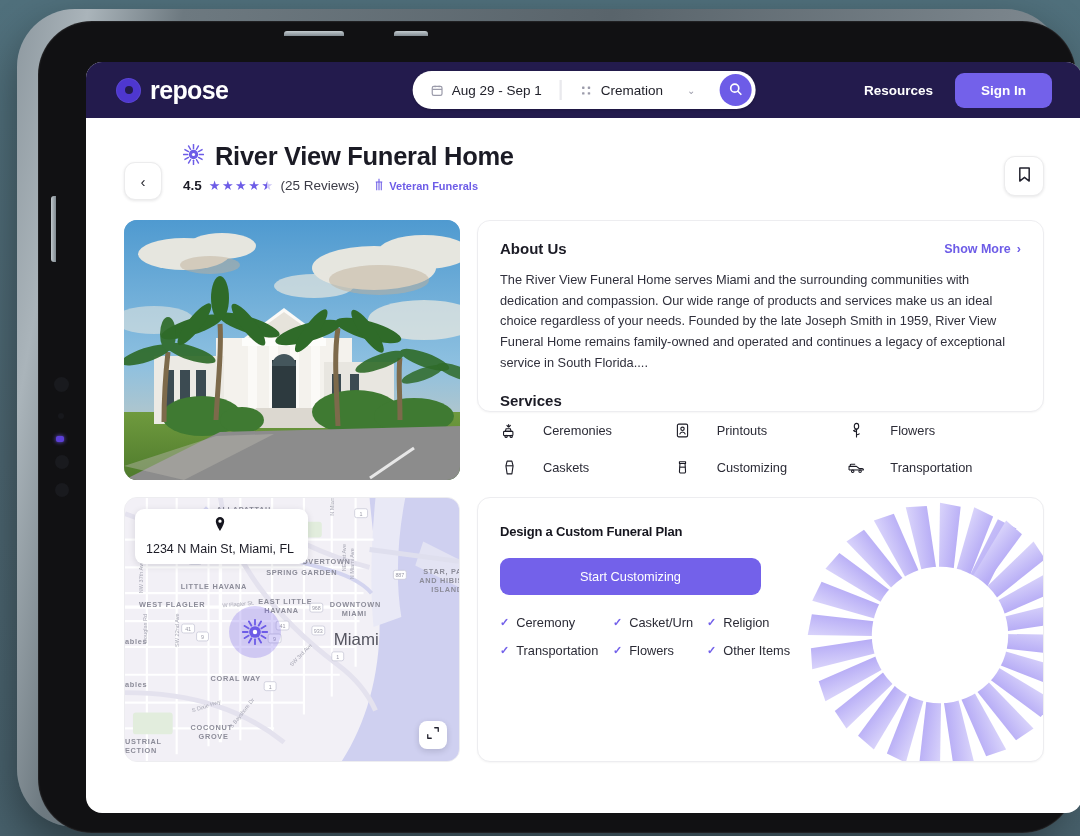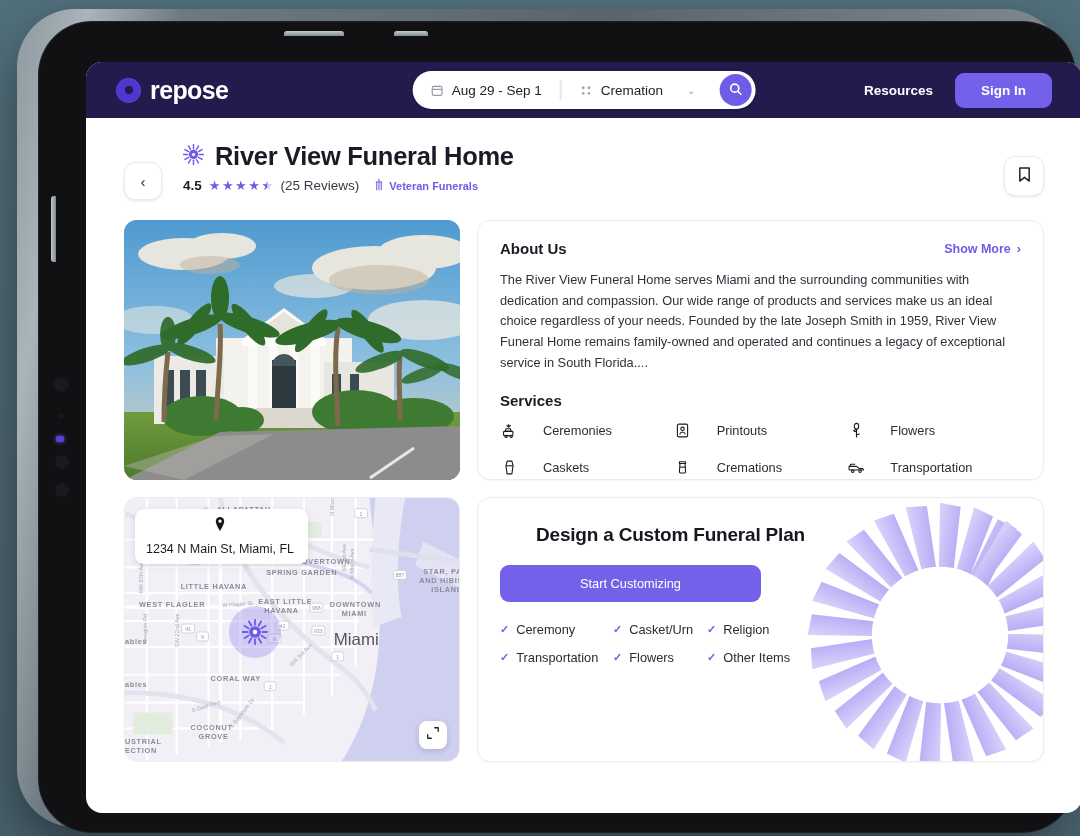--- a/index.html
+++ b/index.html
@@ -148,21 +148,21 @@
     height: 260px; border-radius: 13px; overflow: hidden; position: relative;
     background: #6fa8d0;
   }
   .photo svg { display: block; width: 100%; height: 100%; }
 
   
   .card {
     background: #fff; border: 1px solid #ededf0; border-radius: 13px;
     box-shadow: 0 1px 2px rgba(16,16,30,.04);
   }
-  .about { padding: 19px 22px 20px 22px; height: 260px; }
+  .about { padding: 19px 22px 20px 22px; height: 192px; }
   .card-head { display: flex; align-items: center; }
   .card-title { font-size: 15px; font-weight: 700; color: #1b1b25; }
   .showmore {
     margin-left: auto; font-size: 12.5px; font-weight: 600; color: #6d5ce7;
     display: flex; align-items: center; gap: 6px; cursor: pointer;
   }
   .about-text {
     margin-top: 13px; font-size: 12.8px; line-height: 1.62; color: #30303c;
   }
   .services-title { font-size: 15px; font-weight: 700; color: #1b1b25; margin-top: 18px; }
@@ -196,21 +196,21 @@
   .map-pin {
     position: absolute; left: 104px; top: 108px;
     width: 52px; height: 52px; border-radius: 50%;
     background: rgba(120,98,233,.28);
     display: flex; align-items: center; justify-content: center;
   }
 
   
   .plan { height: 265px; position: relative; overflow: hidden; padding: 26px 26px 0 22px; }
   .plan-inner { position: relative; z-index: 2; width: 330px; }
-  .plan-title { font-size: 19px; font-weight: 700; color: #16161f; letter-spacing: -0.2px; margin-left: 36px; }
+  .plan-title { font-size: 13px; font-weight: 700; color: #16161f; letter-spacing: -0.2px; }
   .plan-sub { margin-top: 9px; font-size: 12.8px; line-height: 1.5; color: #2f2f3b; }
   .cta {
     margin-top: 19px; width: 261px; height: 37px; border: none; border-radius: 9px;
     background: #7361ea; color: #fff; font-size: 12.8px; font-weight: 400; cursor: pointer;
   }
   .checks {
     margin-top: 20px; display: grid; grid-template-columns: 113px 94px 1fr;
     row-gap: 13px; width: 300px;
   }
   .chk { display: flex; align-items: center; gap: 7px; font-size: 12.8px; color: #2b2b36; }
@@ -515,21 +515,21 @@
               </div>
 
               <div class="svc">
                 <span class="ic">
                   <svg width="17" height="17" viewBox="0 0 20 20" fill="none" stroke="currentColor" stroke-width="1.3" stroke-linejoin="round">
                     <path d="M6.4 3.3h7.2v2H6.4z"></path>
                       <path d="M7 5.3l-.6 9.4a1.6 1.6 0 0 0 1.6 1.7h4a1.6 1.6 0 0 0 1.6-1.7L13 5.3"></path>
                     <path d="M6.6 9.6h6.8"></path>
                   </svg>
                 </span>
-                <span>Cremations</span>
+                <span>Customizing</span>
               </div>
 
               <div class="svc">
                 <span class="ic">
                   <svg width="19" height="17" viewBox="0 0 22 20" fill="none" stroke="currentColor" stroke-width="1.3" stroke-linejoin="round">
                     <path d="M2.5 13V8.6h9l3.4 2.6h3.6a1.5 1.5 0 0 1 1.5 1.5V13"></path>
                     <path d="M2.5 13h18"></path>
                       <path d="M4 8.6V7a1 1 0 0 1 1-1h5"></path>
                     <circle cx="7" cy="14.6" r="1.5"></circle>
                       <circle cx="16" cy="14.6" r="1.5"></circle>

